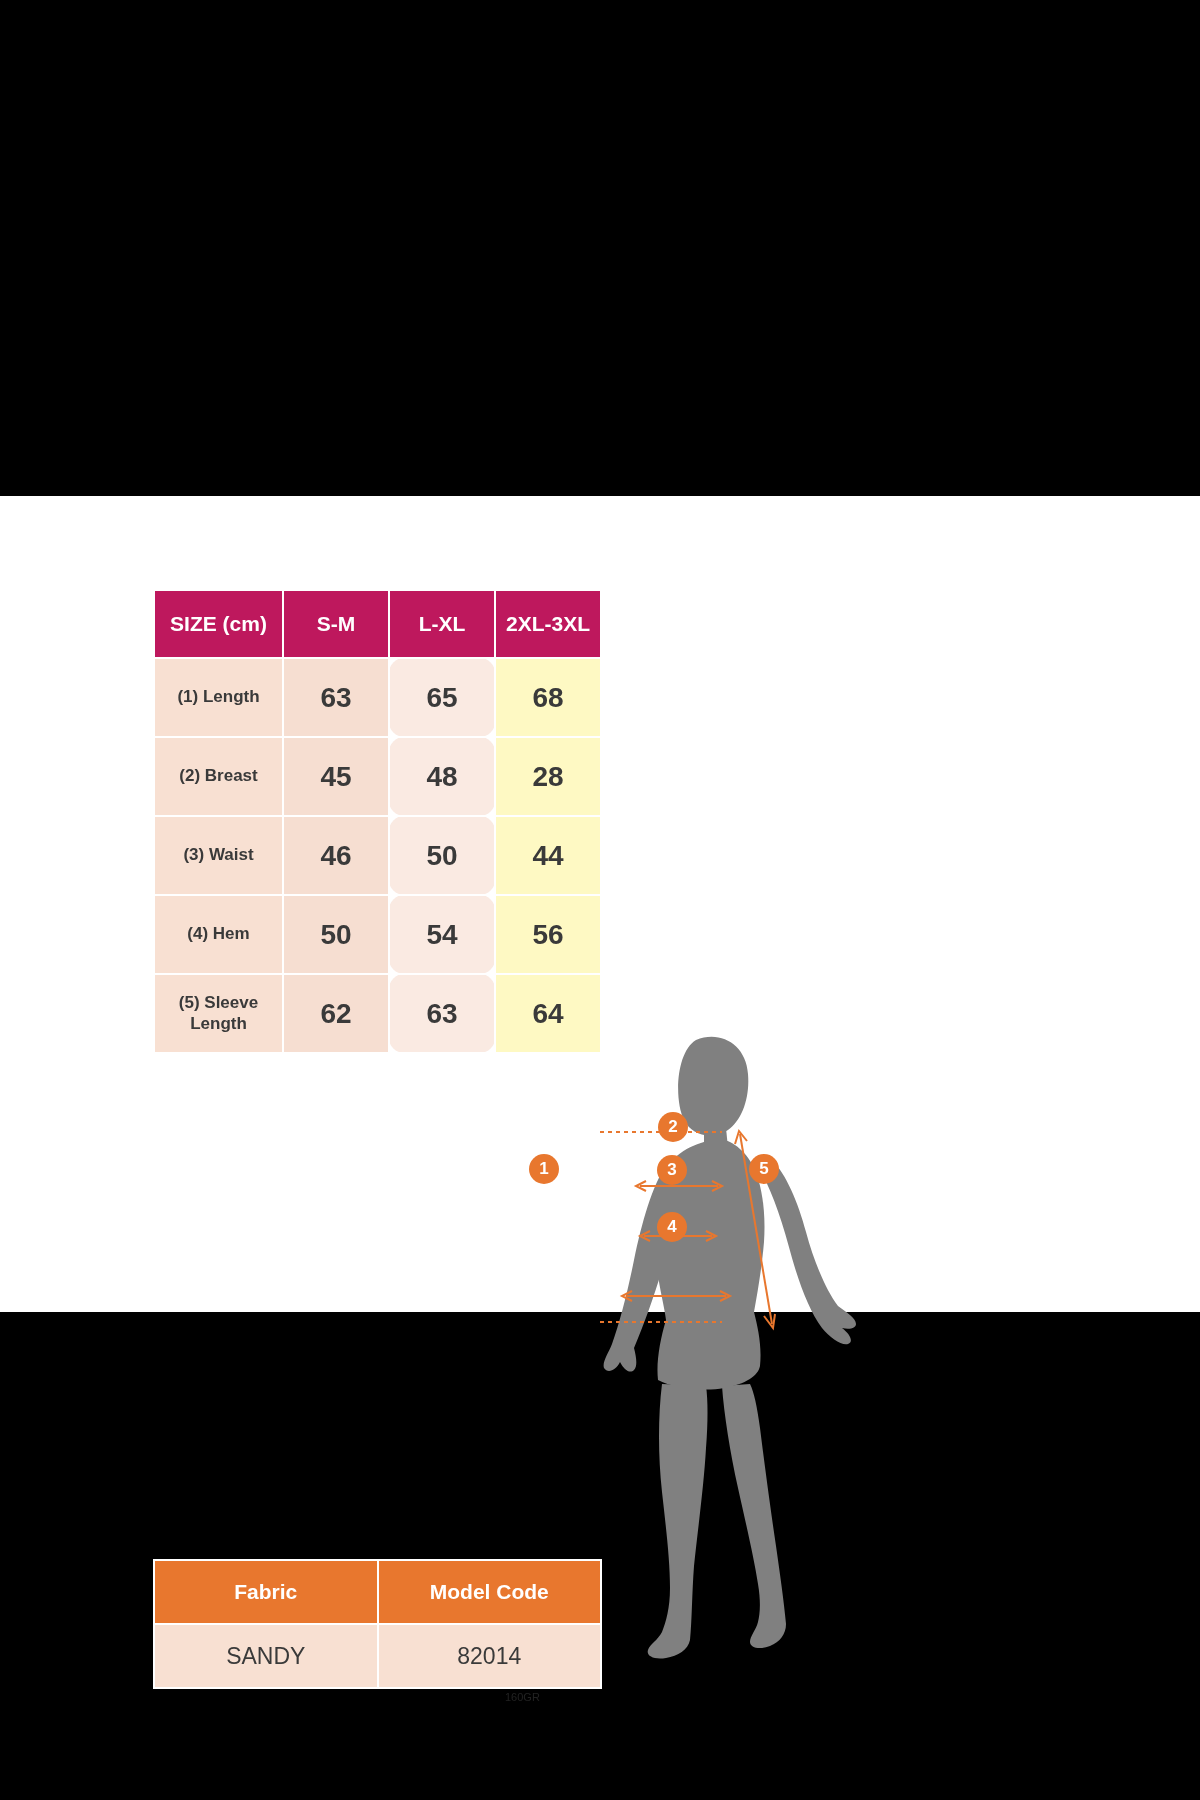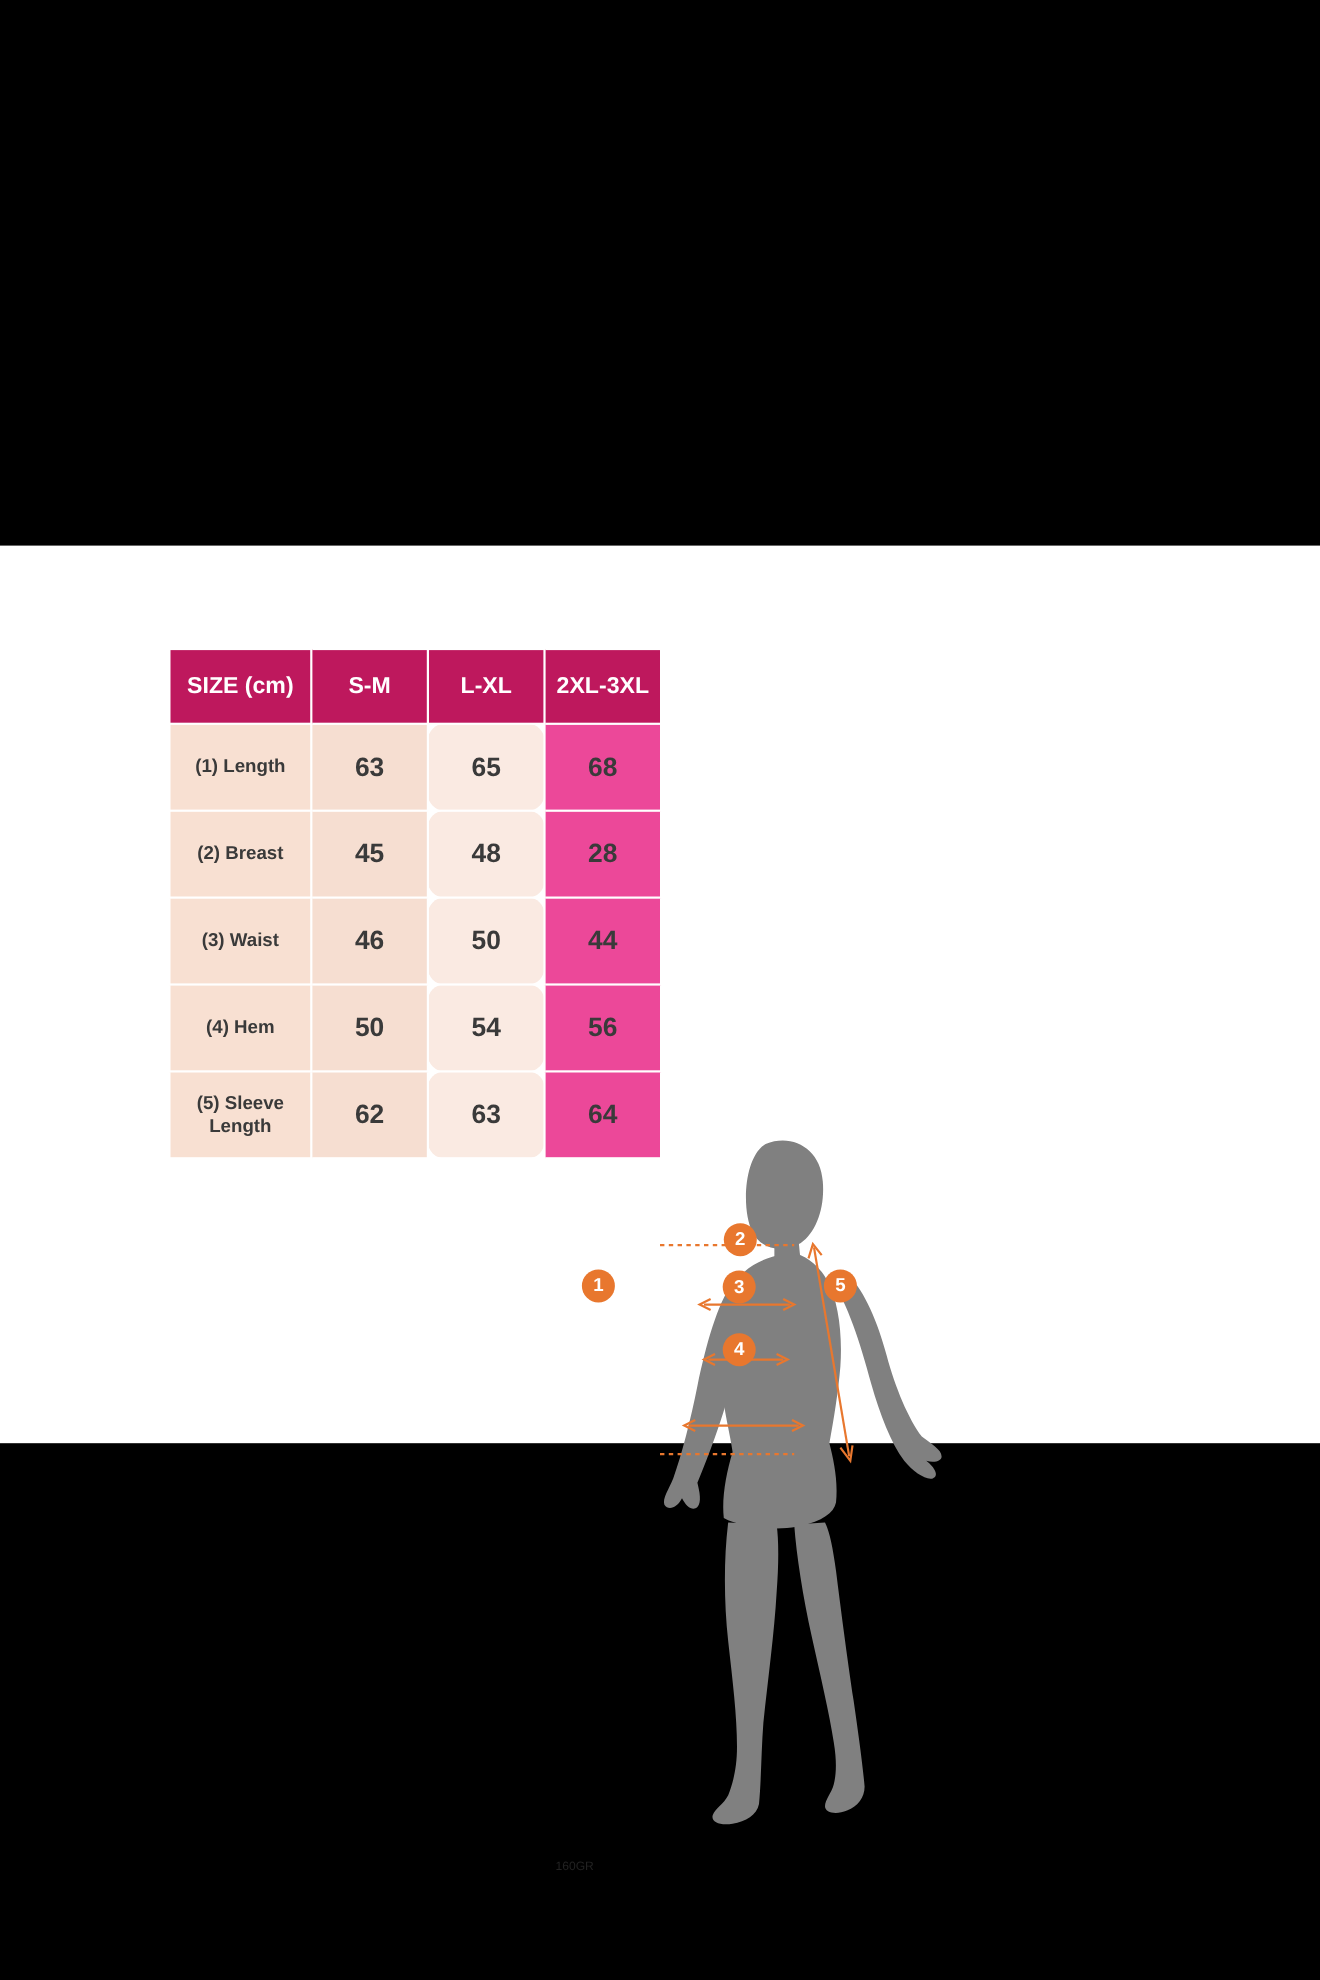--- a/index.html
+++ b/index.html
@@ -65,22 +65,22 @@
     height: 77px;
   }
   .size-table tbody td.rowlabel {
     background: #f8e0d2;
     font-size: 17px;
     line-height: 1.2;
     width: 127px;
   }
   .size-table tbody td.val-a { background: #f6ded1; }
   .size-table tbody td.val-b { background: #faeae2; border-radius: 15px; }
-  .size-table tbody td.val-c { background: #ec4899; }
-  .size-table tbody td.num { font-size: 24px; }
+  .size-table tbody td.val-c { background: #fef9c3; }
+  .size-table tbody td.num { font-size: 28px; }
 
   .footer-table {
     position: absolute;
     left: 153px;
     top: 1063px;
     width: 449px;
     border-collapse: collapse;
     table-layout: fixed;
   }
   .footer-table td {
@@ -184,20 +184,32 @@
       </tr>
       <tr>
         <td class="rowlabel">(5) Sleeve Length</td>
         <td class="num val-a">62</td>
         <td class="num val-b">63</td>
         <td class="num val-c">64</td>
       </tr>
     </tbody>
   </table>
 
+  <table class="footer-table">
+    <tbody>
+      <tr>
+        <td class="head">Fabric</td>
+        <td class="head">Model Code</td>
+      </tr>
+      <tr>
+        <td class="cell">SANDY</td>
+        <td class="cell">82014</td>
+      </tr>
+    </tbody>
+  </table>
 
   <div class="weight-note">160GR</div>
 
   <div class="figure-wrap">
     <svg width="330" height="640" viewBox="0 0 330 640" xmlns="http://www.w3.org/2000/svg">
       <g fill="#808080">
 
         <path d="M96 4 C120 -6 146 8 148 38 C150 62 142 84 128 94 C112 104 92 100 84 84 C74 64 76 16 96 4 Z"></path>
 
         <path d="M104 92 L126 92 L128 112 L104 112 Z"></path>

